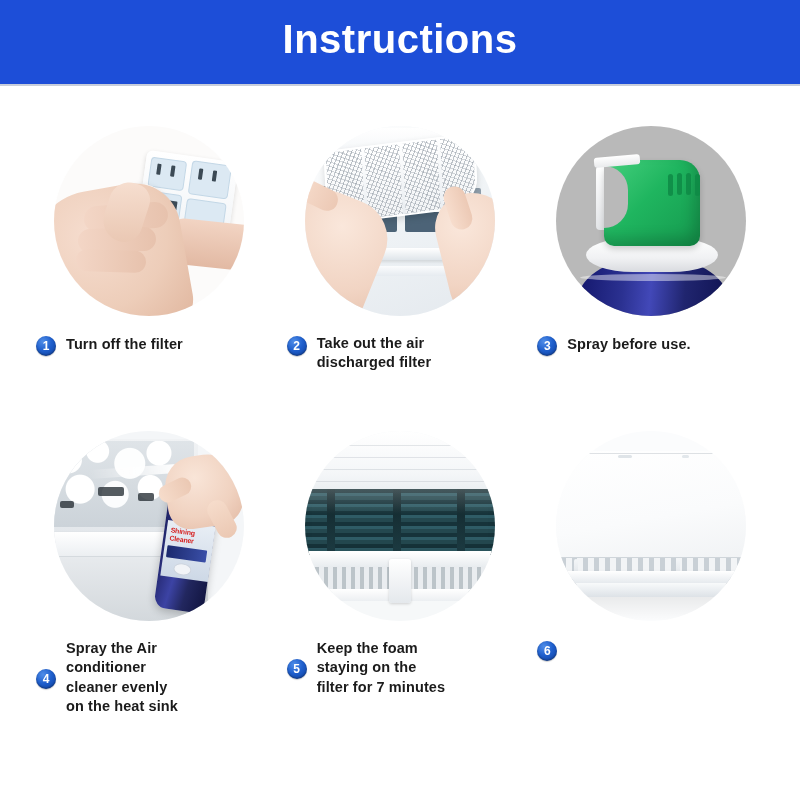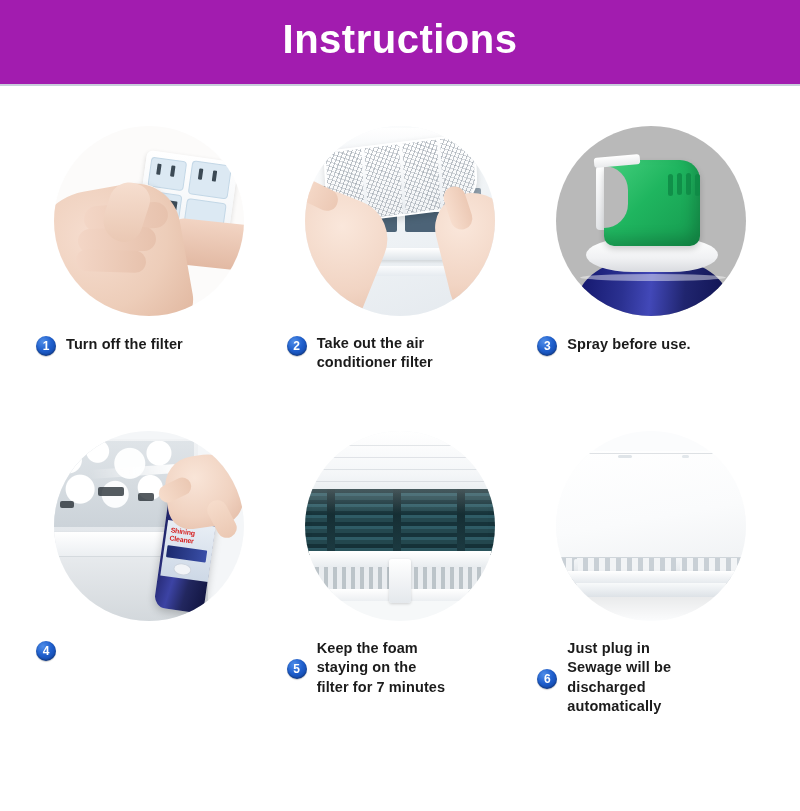--- a/index.html
+++ b/index.html
@@ -9,21 +9,21 @@
     background: #ffffff;
     font-family: "Liberation Sans", sans-serif;
     overflow: hidden;
     position: relative;
   }
 
   
   .header {
     position: absolute; left: 0; top: 0;
     width: 800px; height: 84px;
-    background: #a21caf;
+    background: #1d4ed8;
     display: flex; align-items: center; justify-content: center;
   }
   .header-title {
     color: #ffffff;
     font-size: 40px;
     font-weight: bold;
     letter-spacing: 0.5px;
     line-height: 1;
     padding-bottom: 6px;
   }
@@ -554,21 +554,21 @@
         </div>
         <div class="hand-l"></div>
         <div class="hand-r"></div>
         <div class="fgr fgr-a"></div>
         <div class="fgr fgr-b"></div>
       </div>
     </div>
     <div class="caption">
       <div class="badge">2</div>
       <div class="caption-text">Take out the air
-conditioner filter</div>
+discharged filter</div>
     </div>
   </div>
 
   <div class="step">
     <div class="photo-wrap">
       <div class="photo p3">
         <div class="can"></div>
         <div class="can-ring"></div>
         <div class="collar"></div>
         <div class="lever2"></div>
@@ -606,20 +606,24 @@
           <div class="ldot"></div>
         </div>
         <div class="nozzle"></div>
         <div class="hand"></div>
         <div class="fgr fa"></div>
         <div class="fgr fb"></div>
       </div>
     </div>
     <div class="caption v-center">
       <div class="badge">4</div>
+      <div class="caption-text">Spray the Air
+conditioner
+cleaner evenly
+on the heat sink</div>
     </div>
   </div>
 
   <div class="step">
     <div class="photo-wrap">
       <div class="photo p5">
         <div class="shell-top">
           <div class="sl" style="top:14px"></div>
           <div class="sl" style="top:26px"></div>
           <div class="sl" style="top:38px"></div>
@@ -655,20 +659,16 @@
         <div class="vent"></div>
         <div class="post post-l"></div>
         <div class="post post-r"></div>
         <div class="louvre-a"></div>
         <div class="louvre-b"></div>
         <div class="shadow"></div>
       </div>
     </div>
     <div class="caption v-center">
       <div class="badge">6</div>
-      <div class="caption-text">Just plug in
-Sewage will be
-discharged
-automatically</div>
     </div>
   </div>
 
 </div>
 
 </body></html>

